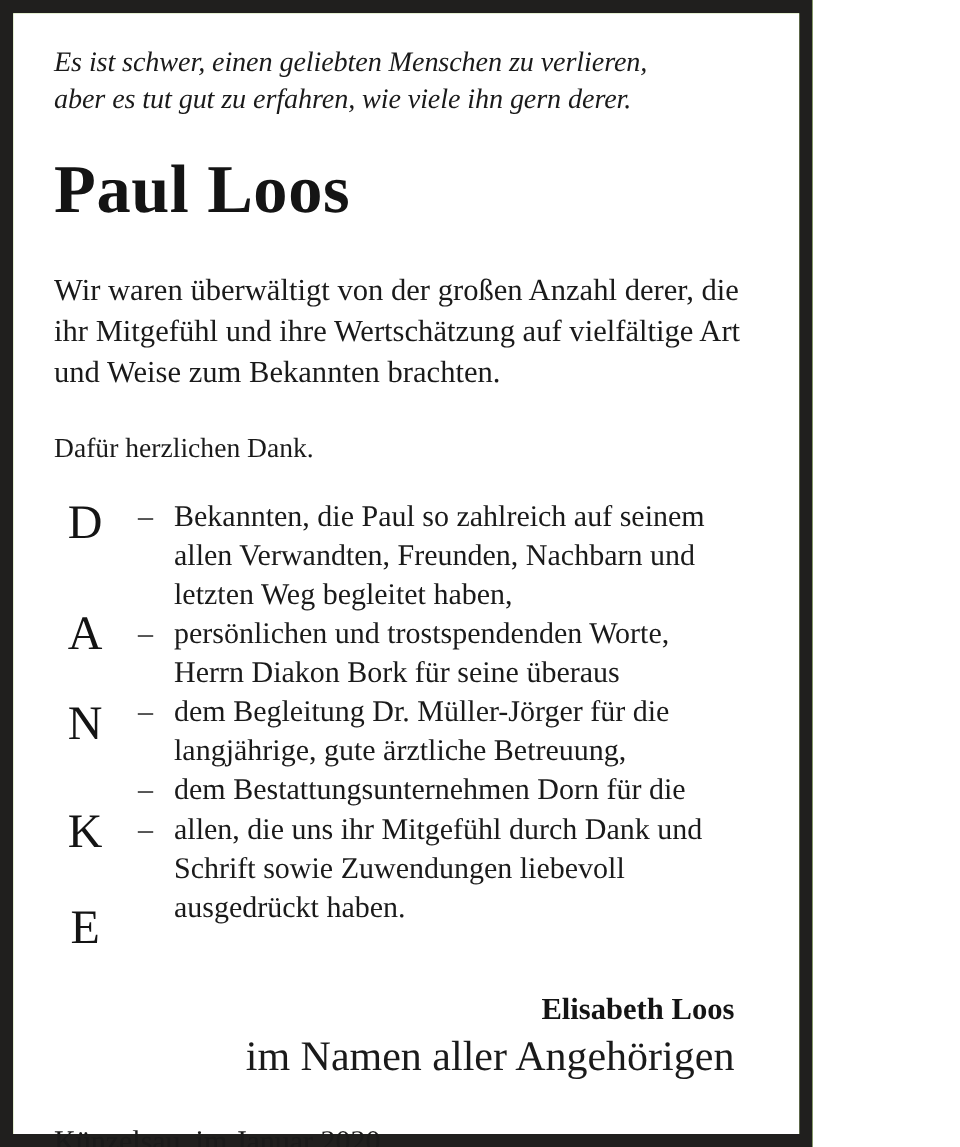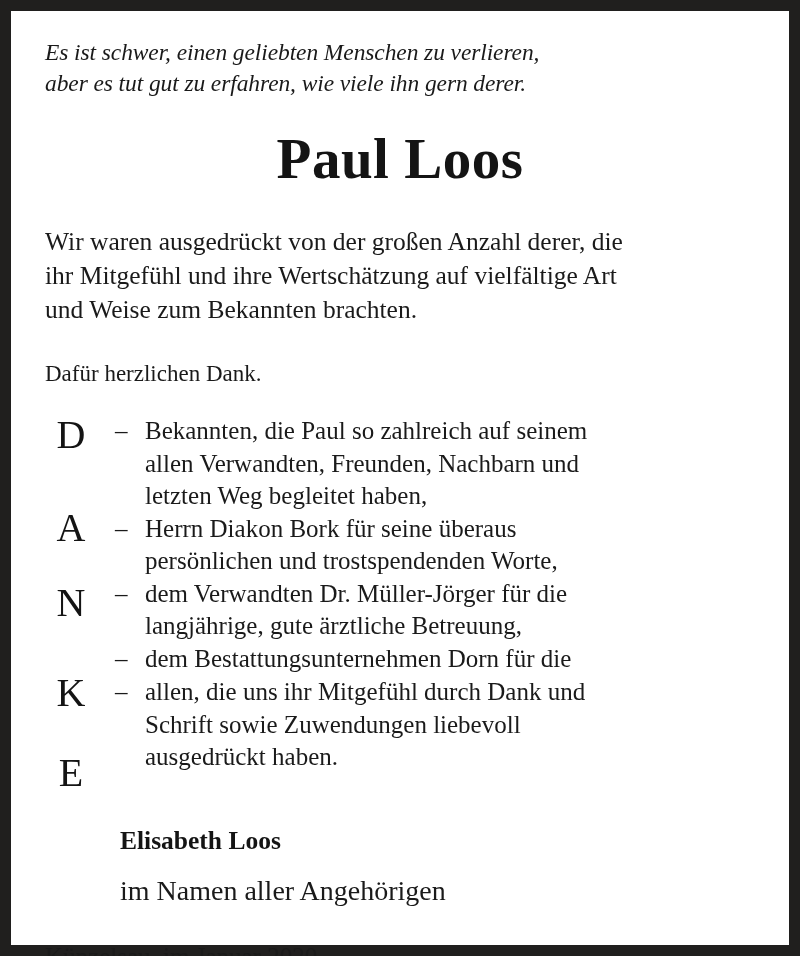--- a/index.html
+++ b/index.html
@@ -11,21 +11,21 @@
   body {
     width: 800px;
     height: 956px;
     overflow: hidden;
     font-family: "Liberation Serif", "DejaVu Serif", serif;
     color: #1a1a1a;
   }
 
   .obituary-frame {
     box-sizing: border-box;
-    width: 800px;
+    width: 677px;
     height: 956px;
     background: #84cc16;
     border: 11px solid #201f1e;
   }
 
   .obituary-inner {
     box-sizing: border-box;
     width: 100%;
     height: 100%;
     background: #ffffff;
@@ -39,21 +39,21 @@
     font-size: 23.5px;
     line-height: 1.34;
     letter-spacing: -0.1px;
     color: #1a1a1a;
     margin: 0 0 4px 0;
   }
   .epigraph .line { display: block; white-space: nowrap; }
 
   
   .name-heading {
-    text-align: center;
+    text-align: left;
     font-weight: bold;
     font-size: 57px;
     line-height: 1.1;
     letter-spacing: 0.5px;
     margin: 28px 0 0 0;
     padding-right: 10px;
     color: #141414;
   }
 
   
@@ -120,35 +120,34 @@
     left: 0;
     top: 0;
     font-size: 25px;
     color: #1a1a1a;
   }
   .thanks-item .line { display: block; white-space: nowrap; }
 
   
   .signature {
     margin: 20px 0 0 0;
-    text-align: left;
+    text-align: right;
     padding-left: 75px;
     padding-right: 30px;
   }
   .signature-name {
     font-weight: bold;
     font-size: 25.5px;
     line-height: 1.28;
     color: #141414;
   }
   .signature-role {
-    font-size: 28px;
+    font-size: 35px;
     line-height: 1.3;
     color: #1a1a1a;
-    margin-top: 15px;
   }
 
   
   .footer-place {
     font-size: 25px;
     line-height: 1.3;
     margin: 32px 0 0 0;
     color: #1a1a1a;
   }
 </style>
@@ -159,21 +158,21 @@
   <div class="obituary-inner">
 
     <div class="epigraph">
       <span class="line">Es ist schwer, einen geliebten Menschen zu verlieren,</span>
       <span class="line">aber es tut gut zu erfahren, wie viele ihn gern derer.</span>
     </div>
 
     <h1 class="name-heading">Paul Loos</h1>
 
     <p class="body-paragraph">
-      <span class="line">Wir waren ausgedrückt von der großen Anzahl derer, die</span>
+      <span class="line">Wir waren überwältigt von der großen Anzahl derer, die</span>
       <span class="line">ihr Mitgefühl und ihre Wertschätzung auf vielfältige Art</span>
       <span class="line">und Weise zum Bekannten brachten.</span>
     </p>
 
     <p class="thanks-line">Dafür herzlichen Dank.</p>
 
     <div class="acrostic-block">
 
       <div class="acrostic-column">
         <span class="acrostic-letter l0">D</span>
@@ -187,27 +186,27 @@
 
         <li class="thanks-item">
           <span class="dash">–</span>
           <span class="line">Bekannten, die Paul so zahlreich auf seinem</span>
           <span class="line">allen Verwandten, Freunden, Nachbarn und</span>
           <span class="line">letzten Weg begleitet haben,</span>
         </li>
 
         <li class="thanks-item">
           <span class="dash">–</span>
+          <span class="line">persönlichen und trostspendenden Worte,</span>
           <span class="line">Herrn Diakon Bork für seine überaus</span>
-          <span class="line">persönlichen und trostspendenden Worte,</span>
-        </li>
-
-        <li class="thanks-item">
-          <span class="dash">–</span>
-          <span class="line">dem Verwandten Dr. Müller-Jörger für die</span>
+        </li>
+
+        <li class="thanks-item">
+          <span class="dash">–</span>
+          <span class="line">dem Begleitung Dr. Müller-Jörger für die</span>
           <span class="line">langjährige, gute ärztliche Betreuung,</span>
         </li>
 
         <li class="thanks-item">
           <span class="dash">–</span>
           <span class="line">dem Bestattungsunternehmen Dorn für die</span>
         </li>
 
         <li class="thanks-item">
           <span class="dash">–</span>

